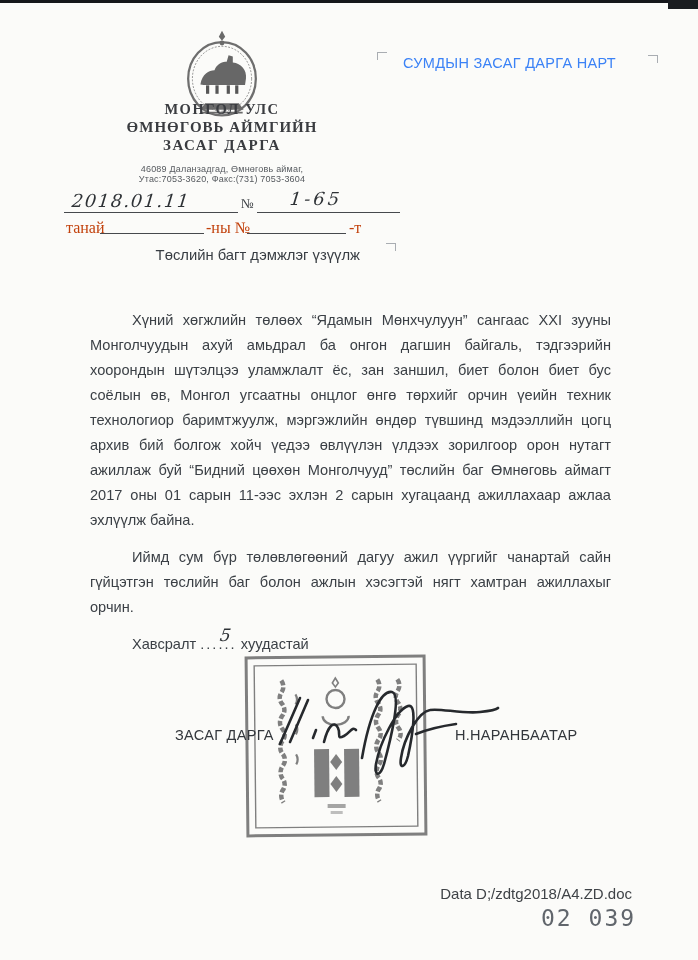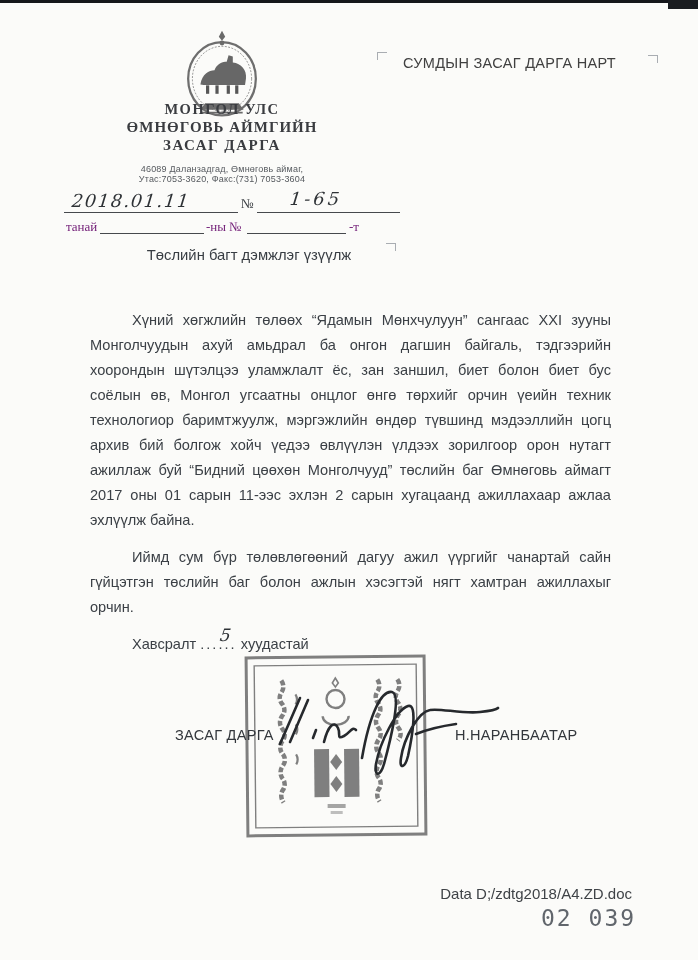--- a/index.html
+++ b/index.html
@@ -14,38 +14,38 @@
   .scan-top{left:0;top:0;width:698px;height:3px;background:#15171b;}
   .scan-corner{left:668px;top:0;width:30px;height:9px;background:#1a1c20;}
   
   .emblem{left:175px;top:28px;width:94px;height:94px;}
   .hdr-center{left:62px;width:320px;text-align:center;font-family:"Liberation Serif",serif;color:#3a3c40;}
   .country{top:101px;font-size:14.5px;font-weight:700;letter-spacing:1.5px;}
   .org1{top:119px;font-size:15px;font-weight:700;letter-spacing:1px;}
   .org2{top:137px;font-size:15px;font-weight:700;letter-spacing:1.5px;}
   .addr{font-family:"Liberation Sans",sans-serif;font-size:9px;color:#55595e;letter-spacing:.2px;}
   .addr1{top:164px;} .addr2{top:174px;}
-  .recipient{left:403px;top:55px;font-size:14.5px;color:#404040;letter-spacing:.3px;text-align:right;}
+  .recipient{left:403px;top:55px;font-size:14.5px;color:#3b82f6;letter-spacing:.3px;text-align:right;}
   .crop{width:9px;height:7px;border-color:#a9adb2;border-style:solid;border-width:0;}
   .crop-tl{border-left-width:1px;border-top-width:1px;}
   .crop-tr{border-right-width:1px;border-top-width:1px;}
   
   .hand{font-family:"DejaVu Serif",serif;font-style:italic;color:#2e3236;transform:skewX(-6deg);}
   .date-hw{left:72px;top:190px;font-size:18px;letter-spacing:1.5px;}
   .no-label{left:241px;top:196px;font-family:"Liberation Serif",serif;font-size:13.5px;color:#3a3e43;}
   .num-hw{left:290px;top:188px;font-size:18px;letter-spacing:3px;}
   .uline{height:0;border-bottom:1.4px solid #46494d;}
   .u1{left:64px;top:212px;width:174px;}
   .u2{left:257px;top:212px;width:143px;}
   .u3{left:100px;top:233px;width:104px;border-bottom-width:1px;}
   .u4{left:247px;top:233px;width:99px;border-bottom-width:1px;}
-  .ref2{font-family:"Liberation Serif",serif;font-size:13px;color:#701a75;}
+  .ref2{font-family:"Liberation Serif",serif;font-size:16px;color:#c2410c;}
   .ref2-a{left:66px;top:219px;} .ref2-b{left:206px;top:219px;} .ref2-c{left:349px;top:219px;}
   
-  .subject{left:127px;top:245px;width:244px;text-align:center;font-size:14.8px;line-height:20px;color:#383d43;}
+  .subject{left:116px;top:245px;width:244px;text-align:right;font-size:14.8px;line-height:20px;color:#383d43;}
   
   .body-block{left:78px;top:296px;width:545px;font-size:14.6px;line-height:25px;text-align:justify;color:#3b4046;}
   .body-block p{margin:12px;text-indent:42px;}
   .attach-line{margin:0;text-indent:42px;position:relative;}
   .dots{letter-spacing:2px;color:#3b4046;}
   .hw5{position:absolute;left:88px;top:-9px;font-family:"DejaVu Serif",serif;font-style:italic;font-size:17px;color:#2e3236;transform:skewX(-8deg);}
   
   .stamp{left:244px;top:654px;width:184px;height:184px;transform:rotate(-.6deg);opacity:.88;}
   .sig-title{left:175px;top:727px;font-size:14.5px;color:#33373c;letter-spacing:.3px;}
   .sig-name{left:455px;top:727px;font-size:14.5px;color:#33373c;letter-spacing:.3px;}

